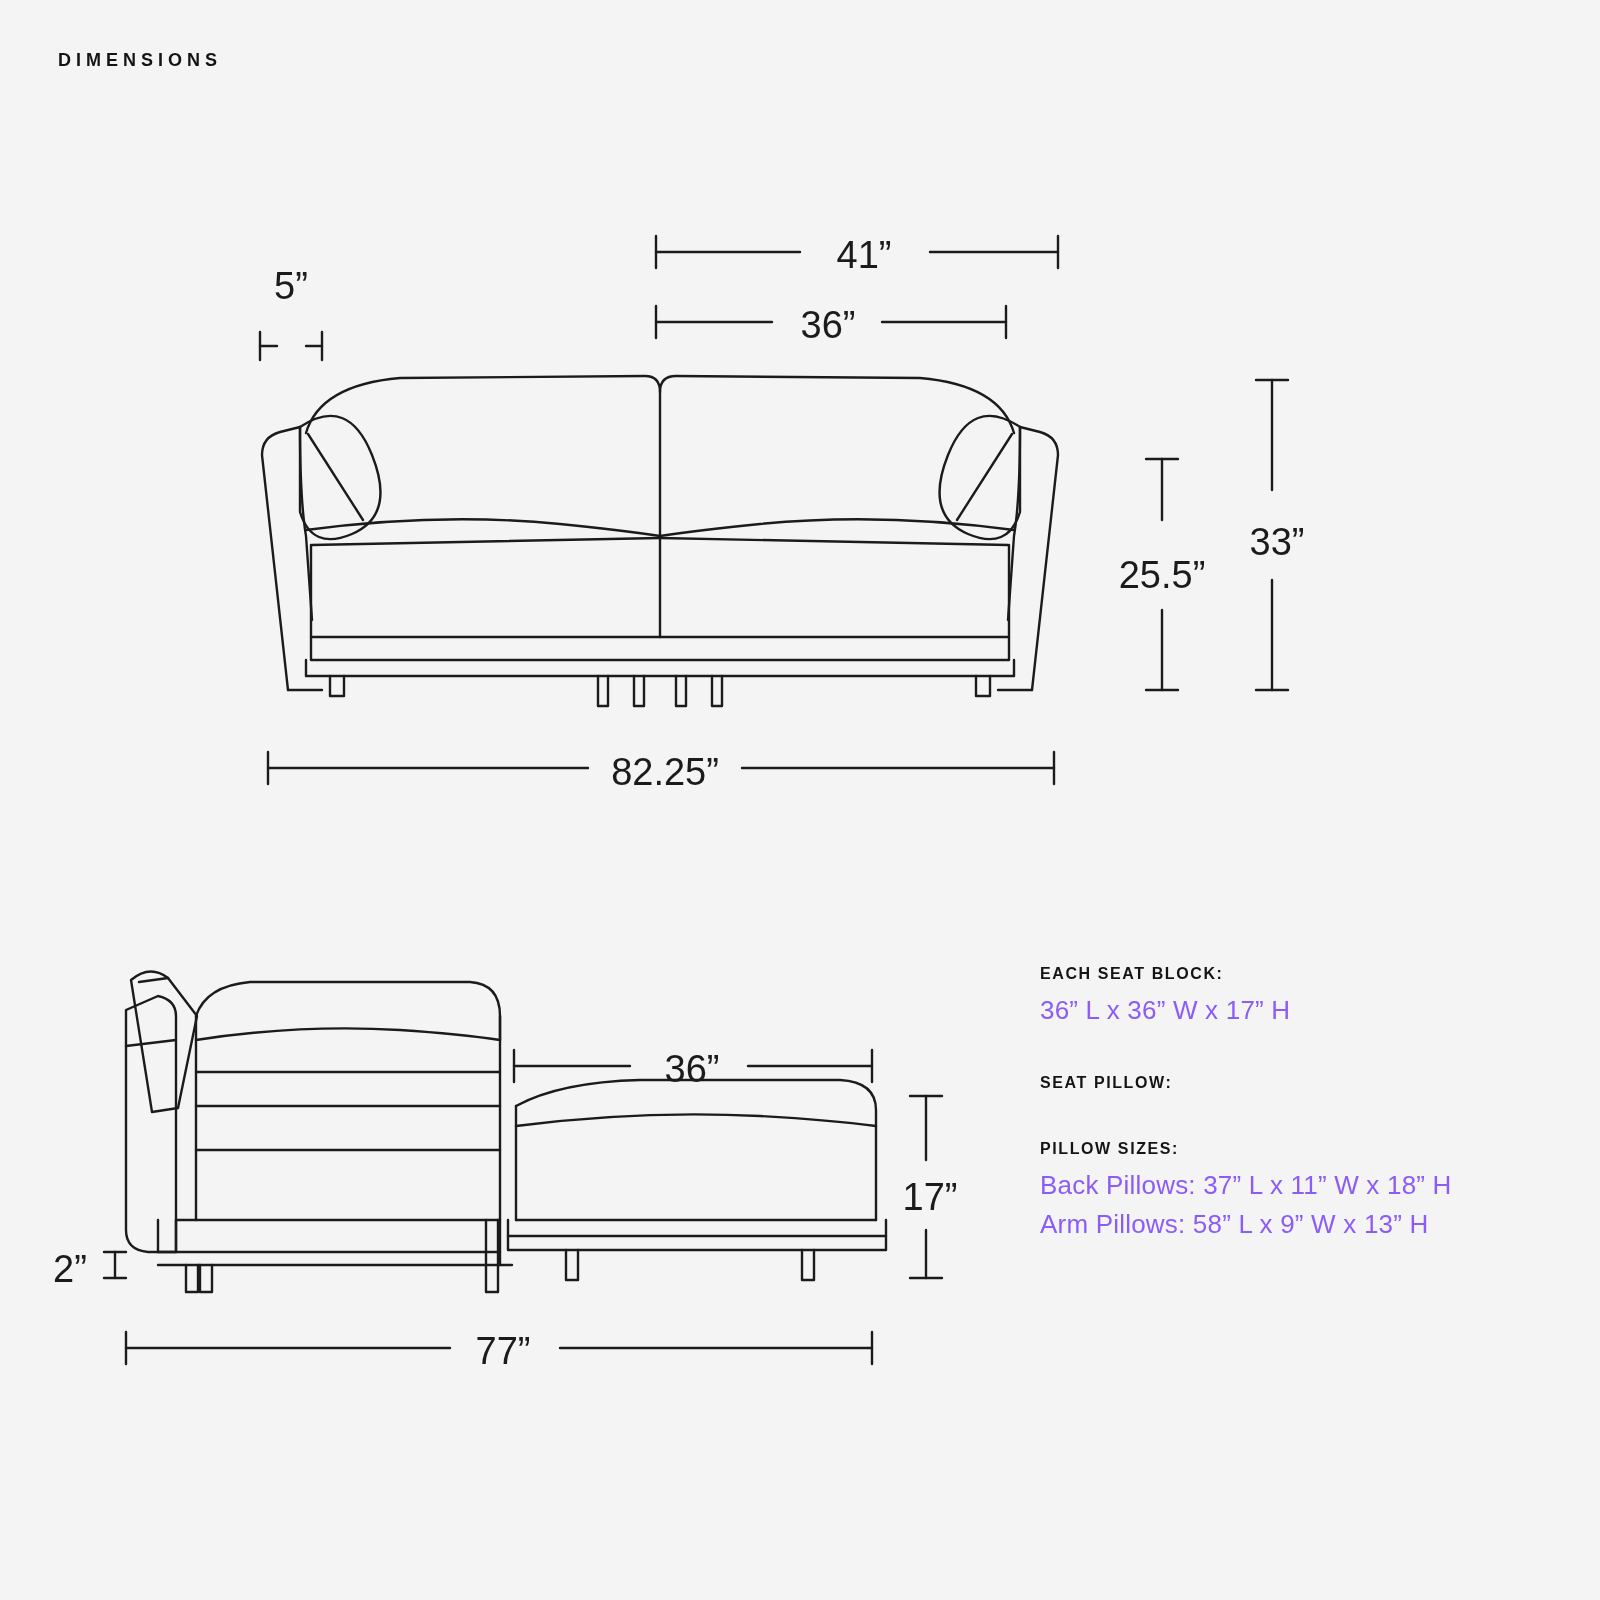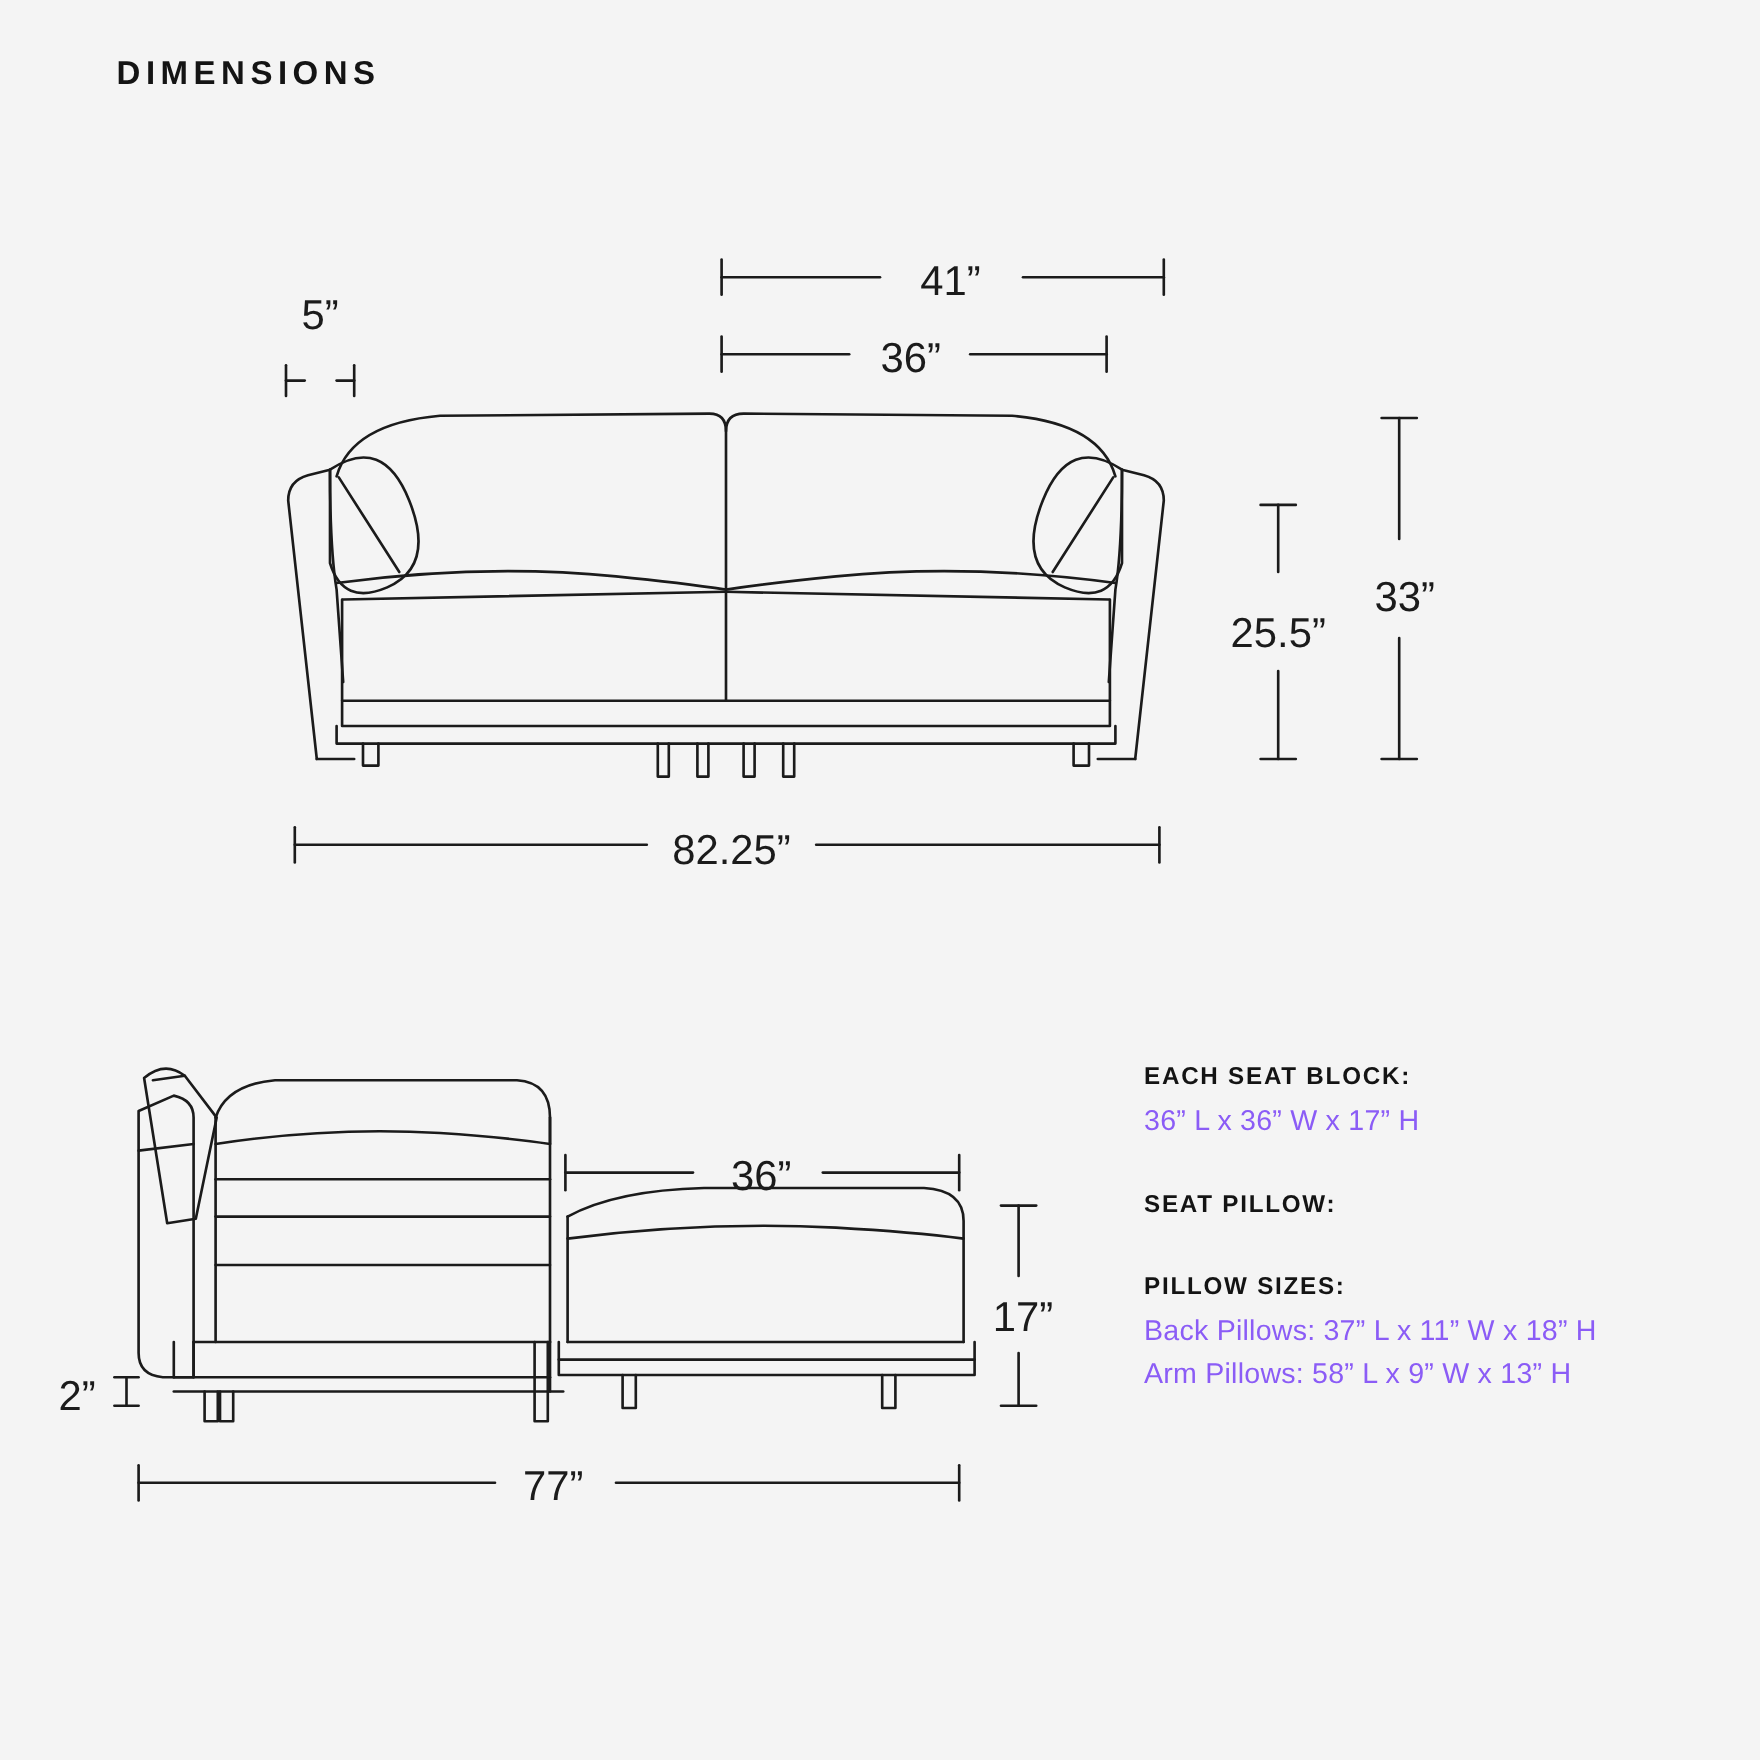--- a/index.html
+++ b/index.html
@@ -16,44 +16,43 @@
     overflow: hidden;
   }
   .page {
     position: absolute;
     inset: 0;
   }
   .title {
     position: absolute;
     left: 58px;
     top: 50px;
-    font-size: 30px;
+    font-size: 18px;
     font-weight: bold;
     letter-spacing: 5px;
     color: #141414;
-    margin-left: 48px;
   }
   svg {
     position: absolute;
     left: 0;
     top: 0;
   }
   .dimtext {
     font-family: "Liberation Sans", sans-serif;
     font-size: 38px;
     fill: #1b1b1b;
   }
   .specs {
     position: absolute;
     left: 1040px;
     top: 965px;
     width: 520px;
   }
   .spec-head {
-    font-size: 22px;
+    font-size: 16px;
     font-weight: bold;
     letter-spacing: 1.6px;
     color: #141414;
     margin-bottom: 12px;
   }
   .spec-line {
     font-size: 26px;
     color: #8b5cf6;
     margin-bottom: 8px;
     letter-spacing: 0.2px;

